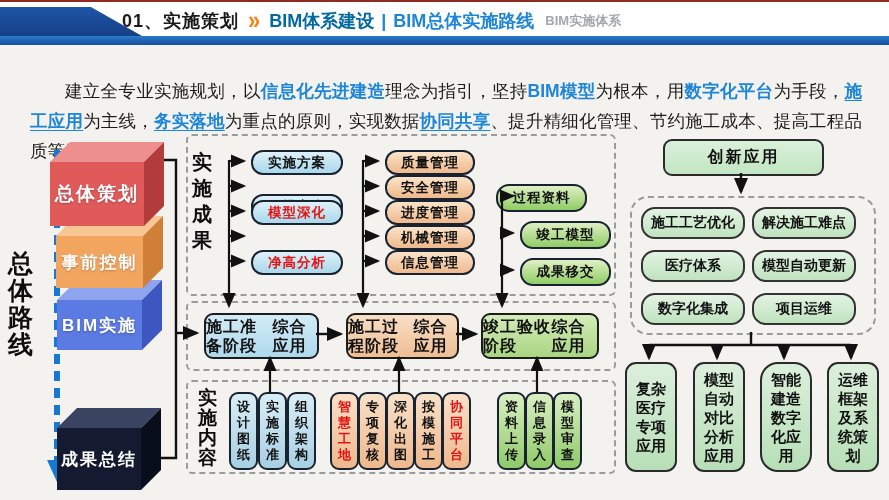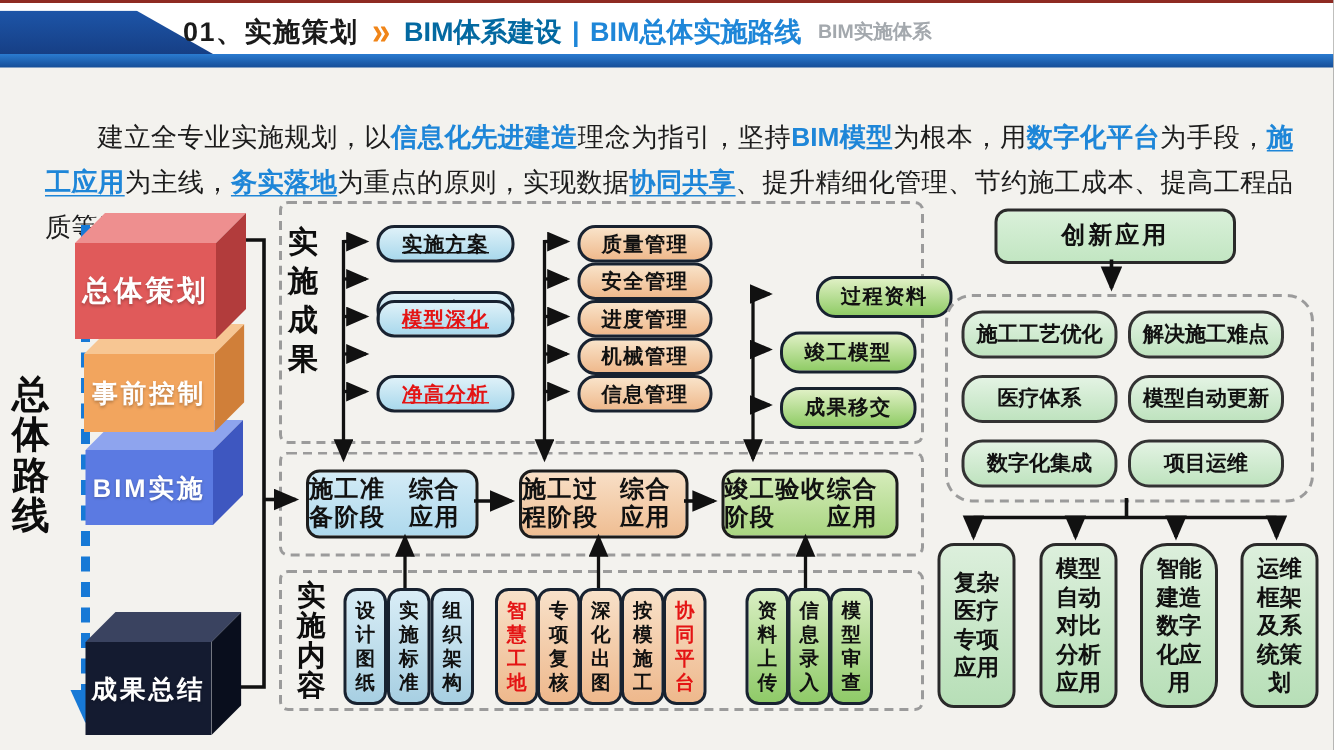--- a/index.html
+++ b/index.html
@@ -42,21 +42,21 @@
   
   .dashbox{position:absolute;border:2px dashed #9b9b9b;border-radius:6px;}
   .boxA{left:186px;top:134px;width:426px;height:158px;}
   .boxB{left:186px;top:301px;width:426px;height:66px;}
   .boxC{left:186px;top:380px;width:426px;height:90px;}
   .vlabel{position:absolute;font-weight:900;color:#0d0d0d;word-break:break-all;}
   .lab-out{left:192px;top:149px;width:22px;font-size:20px;line-height:26px;}
   .lab-con{left:198px;top:388px;width:21px;font-size:19px;line-height:20px;}
   .pill{position:absolute;display:flex;align-items:center;justify-content:center;
         border:2px solid #182230;font-weight:800;font-size:13.5px;letter-spacing:1px;}
-  .p-blue{background:linear-gradient(180deg,#def1f8,#a9d8ec);border-radius:12px;width:88px;height:21px;text-decoration:underline;}
+  .p-blue{background:linear-gradient(180deg,#def1f8,#a9d8ec);border-radius:12px;width:88px;height:21px;}
   .p-org {background:linear-gradient(180deg,#f9e3c9,#efb98c);border-radius:12px;width:86px;height:21px;}
   .p-grn {background:linear-gradient(180deg,#dff0c4,#90cc66);border-radius:13px;width:87px;height:24px;}
   .red{color:#e41414;}
   .stage{position:absolute;top:313px;height:42px;border:2px solid #1c1c1c;border-radius:9px;
          display:flex;align-items:center;justify-content:center;
          font-weight:900;font-size:16px;line-height:19px;letter-spacing:1px;}
   .st1{left:204px;width:111px;background:linear-gradient(180deg,#d3ebf6,#aed9ed);}
   .st2{left:346px;width:109px;background:linear-gradient(180deg,#f8dfc6,#efbe93);}
   .st3{left:481px;width:114px;background:linear-gradient(180deg,#d5ecba,#a9d581);}
   .vpill{position:absolute;top:392px;width:25px;height:74px;border:2px solid #182230;border-radius:9px;
@@ -150,21 +150,21 @@
   <div class="pill p-org" style="left:385px;top:200px;">
       <span>进度管理</span>
     </div>
   <div class="pill p-org" style="left:385px;top:225px;">
       <span>机械管理</span>
     </div>
   <div class="pill p-org" style="left:385px;top:250px;">
       <span>信息管理</span>
     </div>
 
-  <div class="pill p-grn" style="left:544px;top:184px;">
+  <div class="pill p-grn" style="left:496px;top:184px;">
       <span>过程资料</span>
     </div>
   <div class="pill p-grn" style="left:520px;top:221px;">
       <span>竣工模型</span>
     </div>
   <div class="pill p-grn" style="left:520px;top:258px;">
       <span>成果移交</span>
     </div>
 
   <div class="dashbox boxB"></div>

